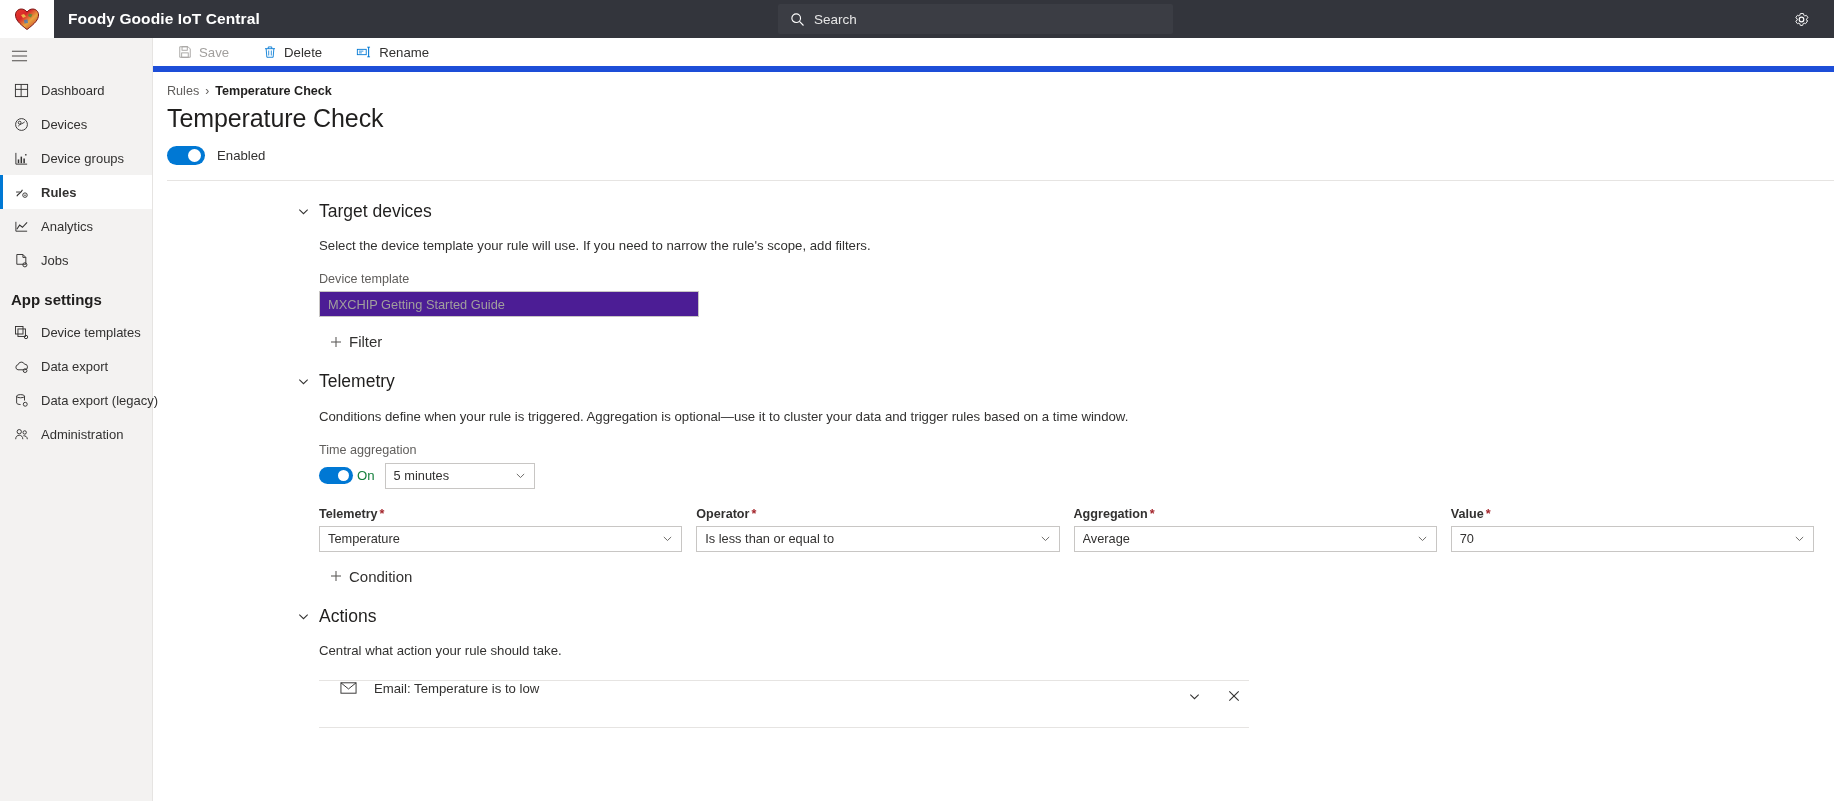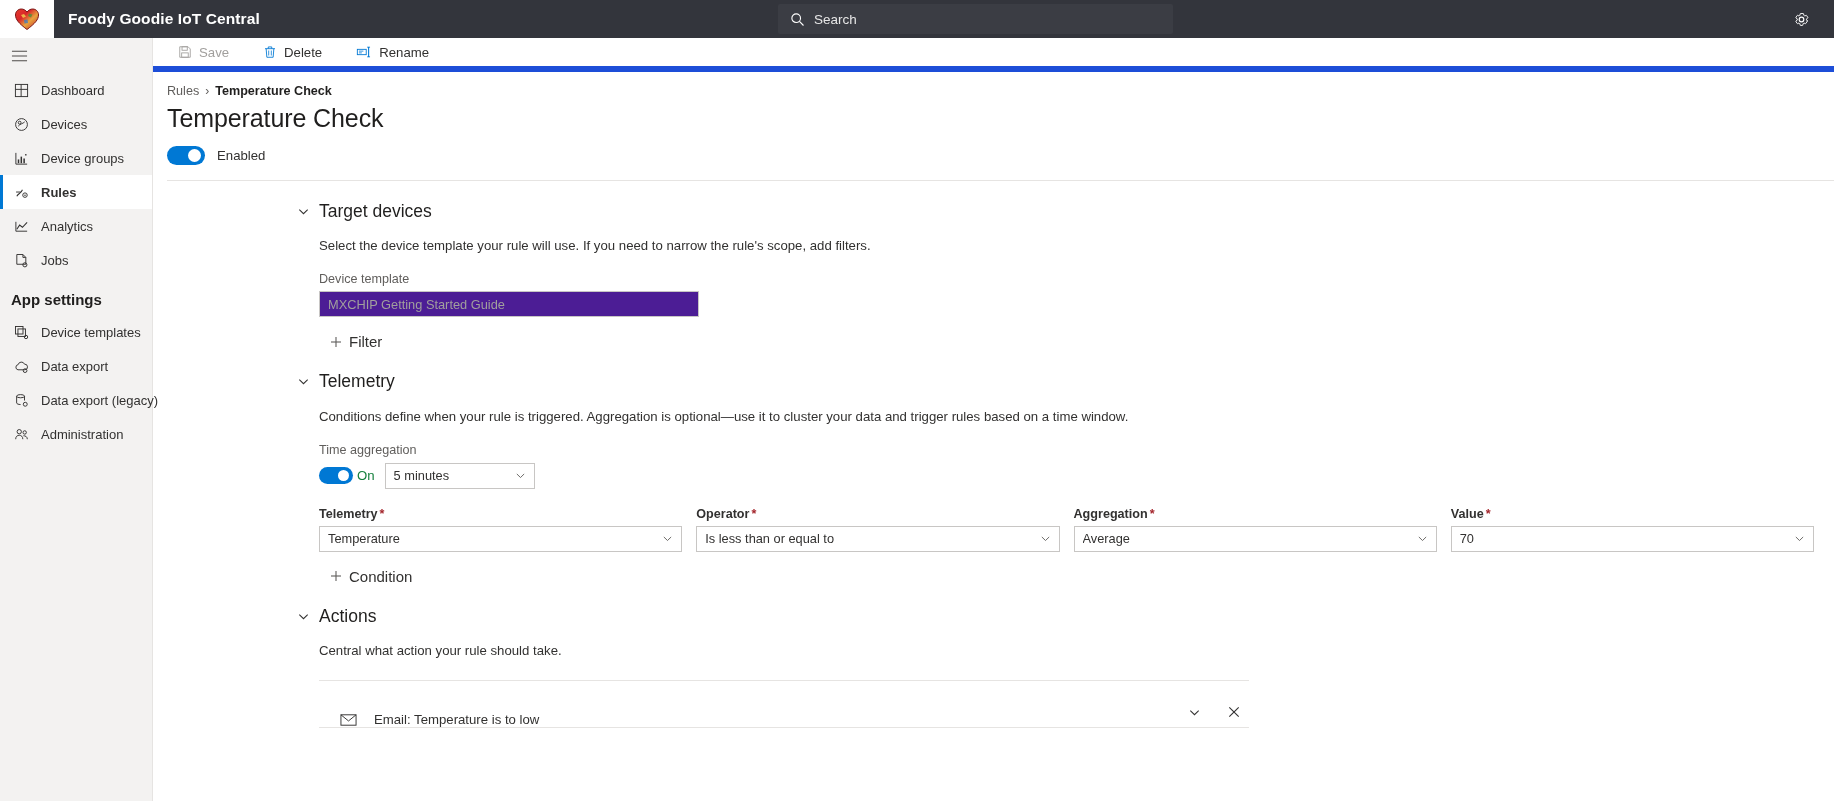--- a/index.html
+++ b/index.html
@@ -214,21 +214,21 @@
   .cond-grid {
     display: flex;
     margin-top: 6px;
     gap: 14px;
     padding-right: 20px;
   }
   .cond-col { flex: 1; min-width: 0; }
 
   .action-sep { height: 1px; background: #e6e4e2; margin-top: 22px; width: 930px; }
   .action-row {
-    display: flex; align-items: flex-end;
+    display: flex; align-items: flex-start;
     height: 46px;
     width: 930px;
     padding-left: 21px;
   }
   .mail-ico { display:flex; margin-right: 17px; }
   .action-name { font-size: 13.2px; color: #323130; flex: 1; }
   .row-btn {
     width: 30px; height: 30px;
     display: flex; align-items: center; justify-content: center;
     cursor: pointer;

